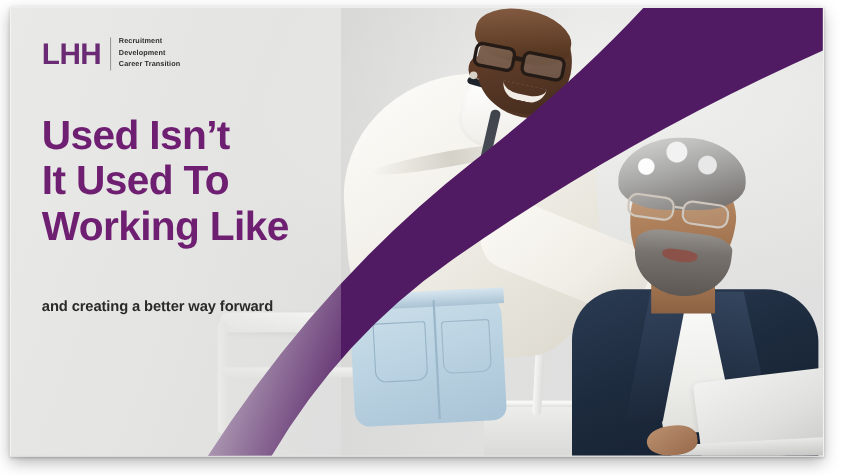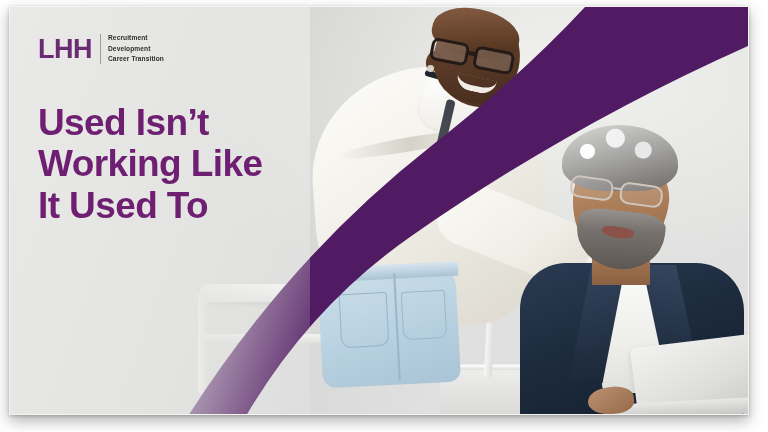--- a/index.html
+++ b/index.html
@@ -444,21 +444,22 @@
       <div id="logo-rule"></div>
       <div id="logo-tag">
         <div>Recruitment</div>
         <div>Development</div>
         <div>Career Transition</div>
       </div>
     </div>
 
     <div id="headline">
       <div>Used Isn’t</div>
+      <div>It Used To</div>
       <div>Working Like</div>
-      <div>It Used To</div>
     </div>
 
     <div id="subtitle">
+      <div>and creating a better way forward</div>
     </div>
 
   </div>
 </div>
 
 </body></html>

